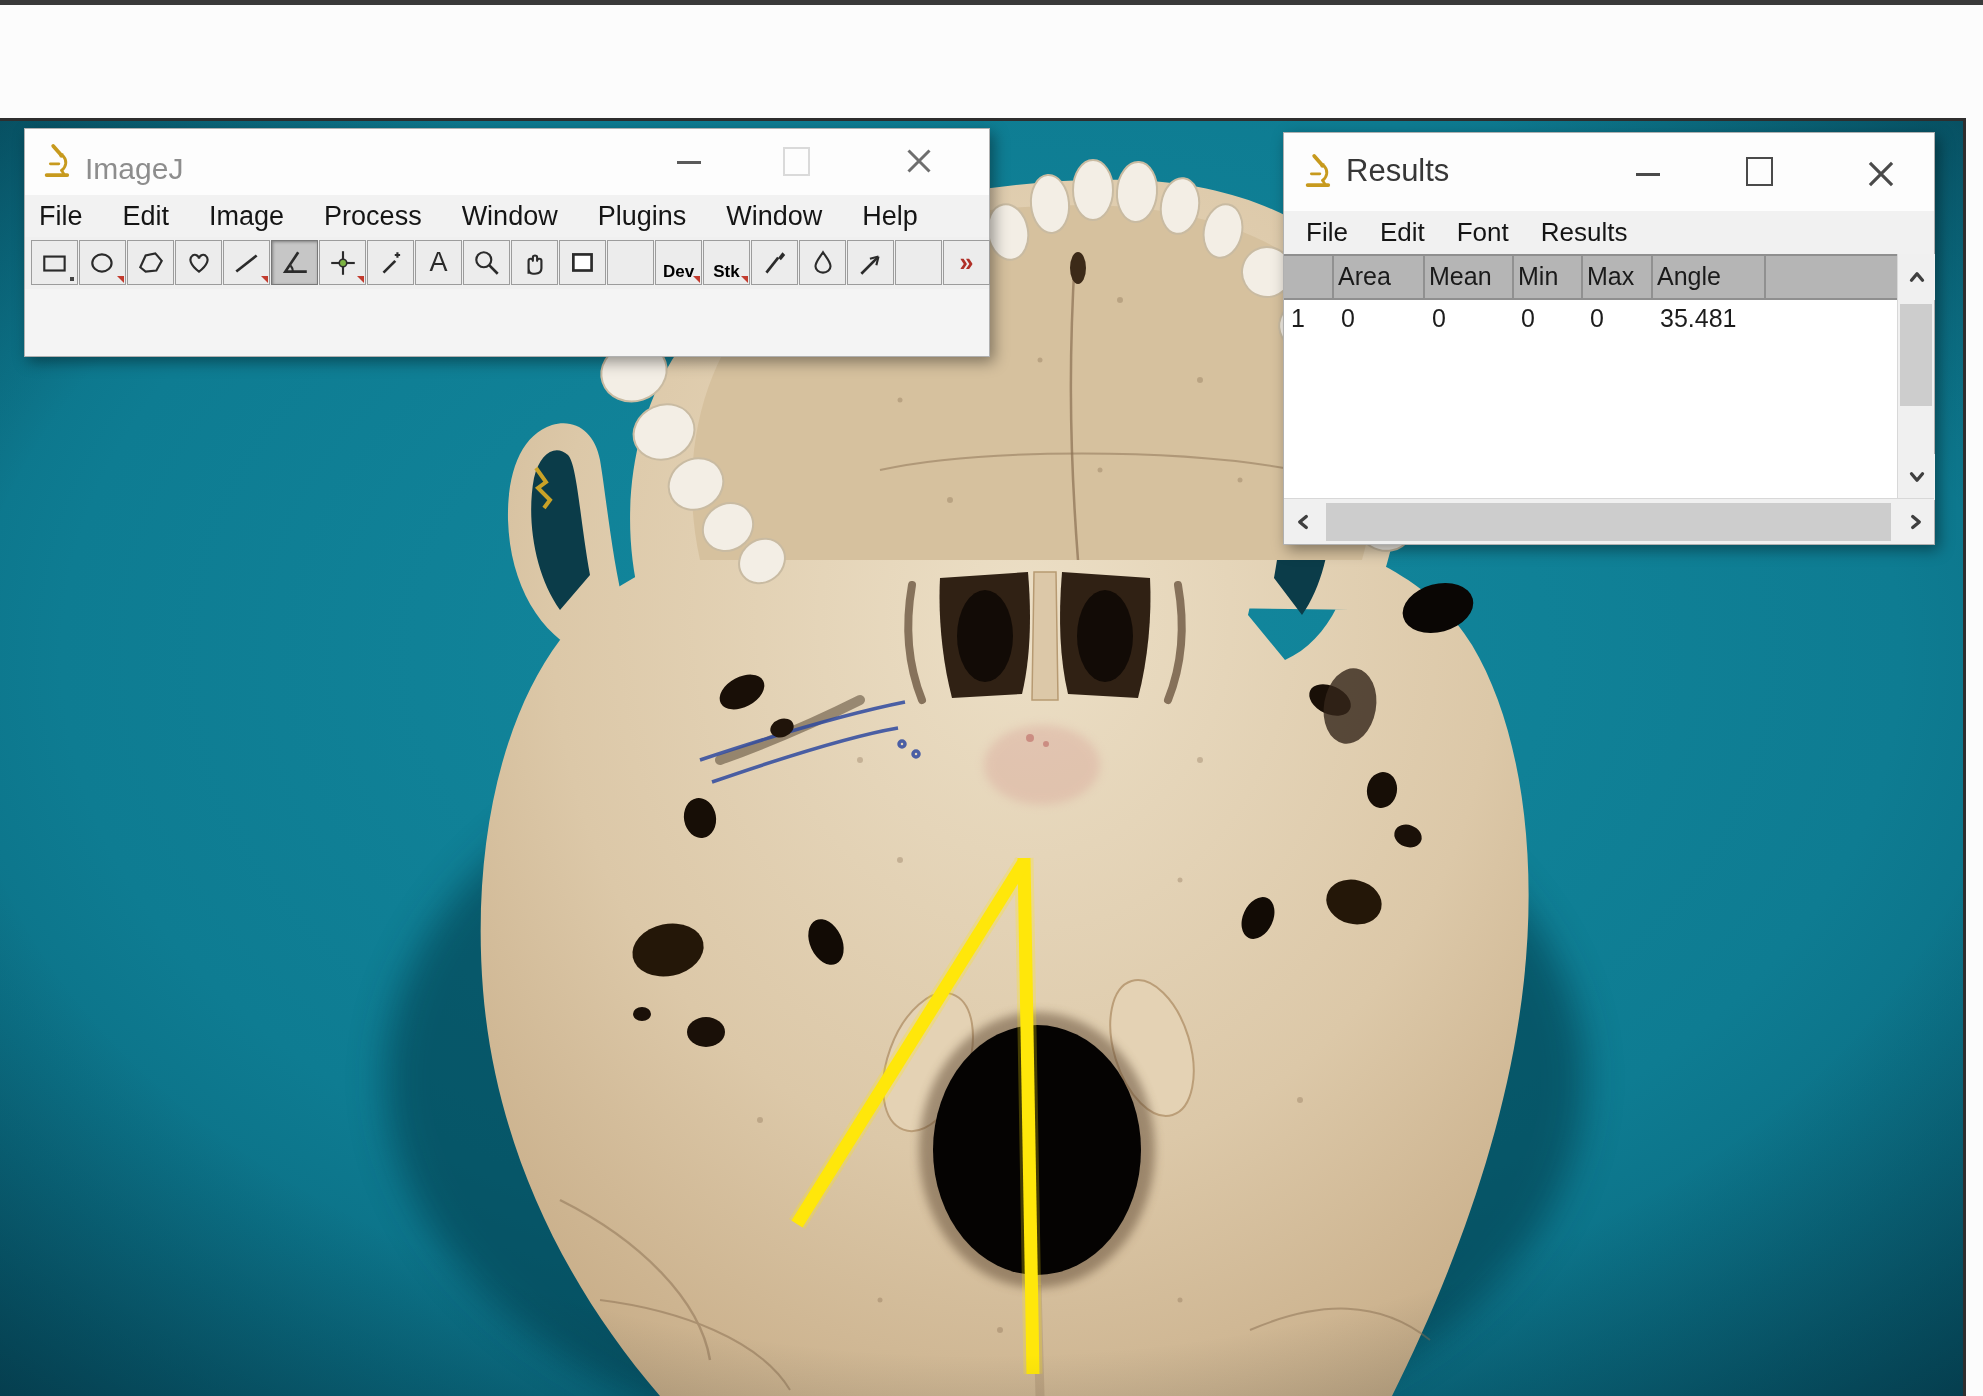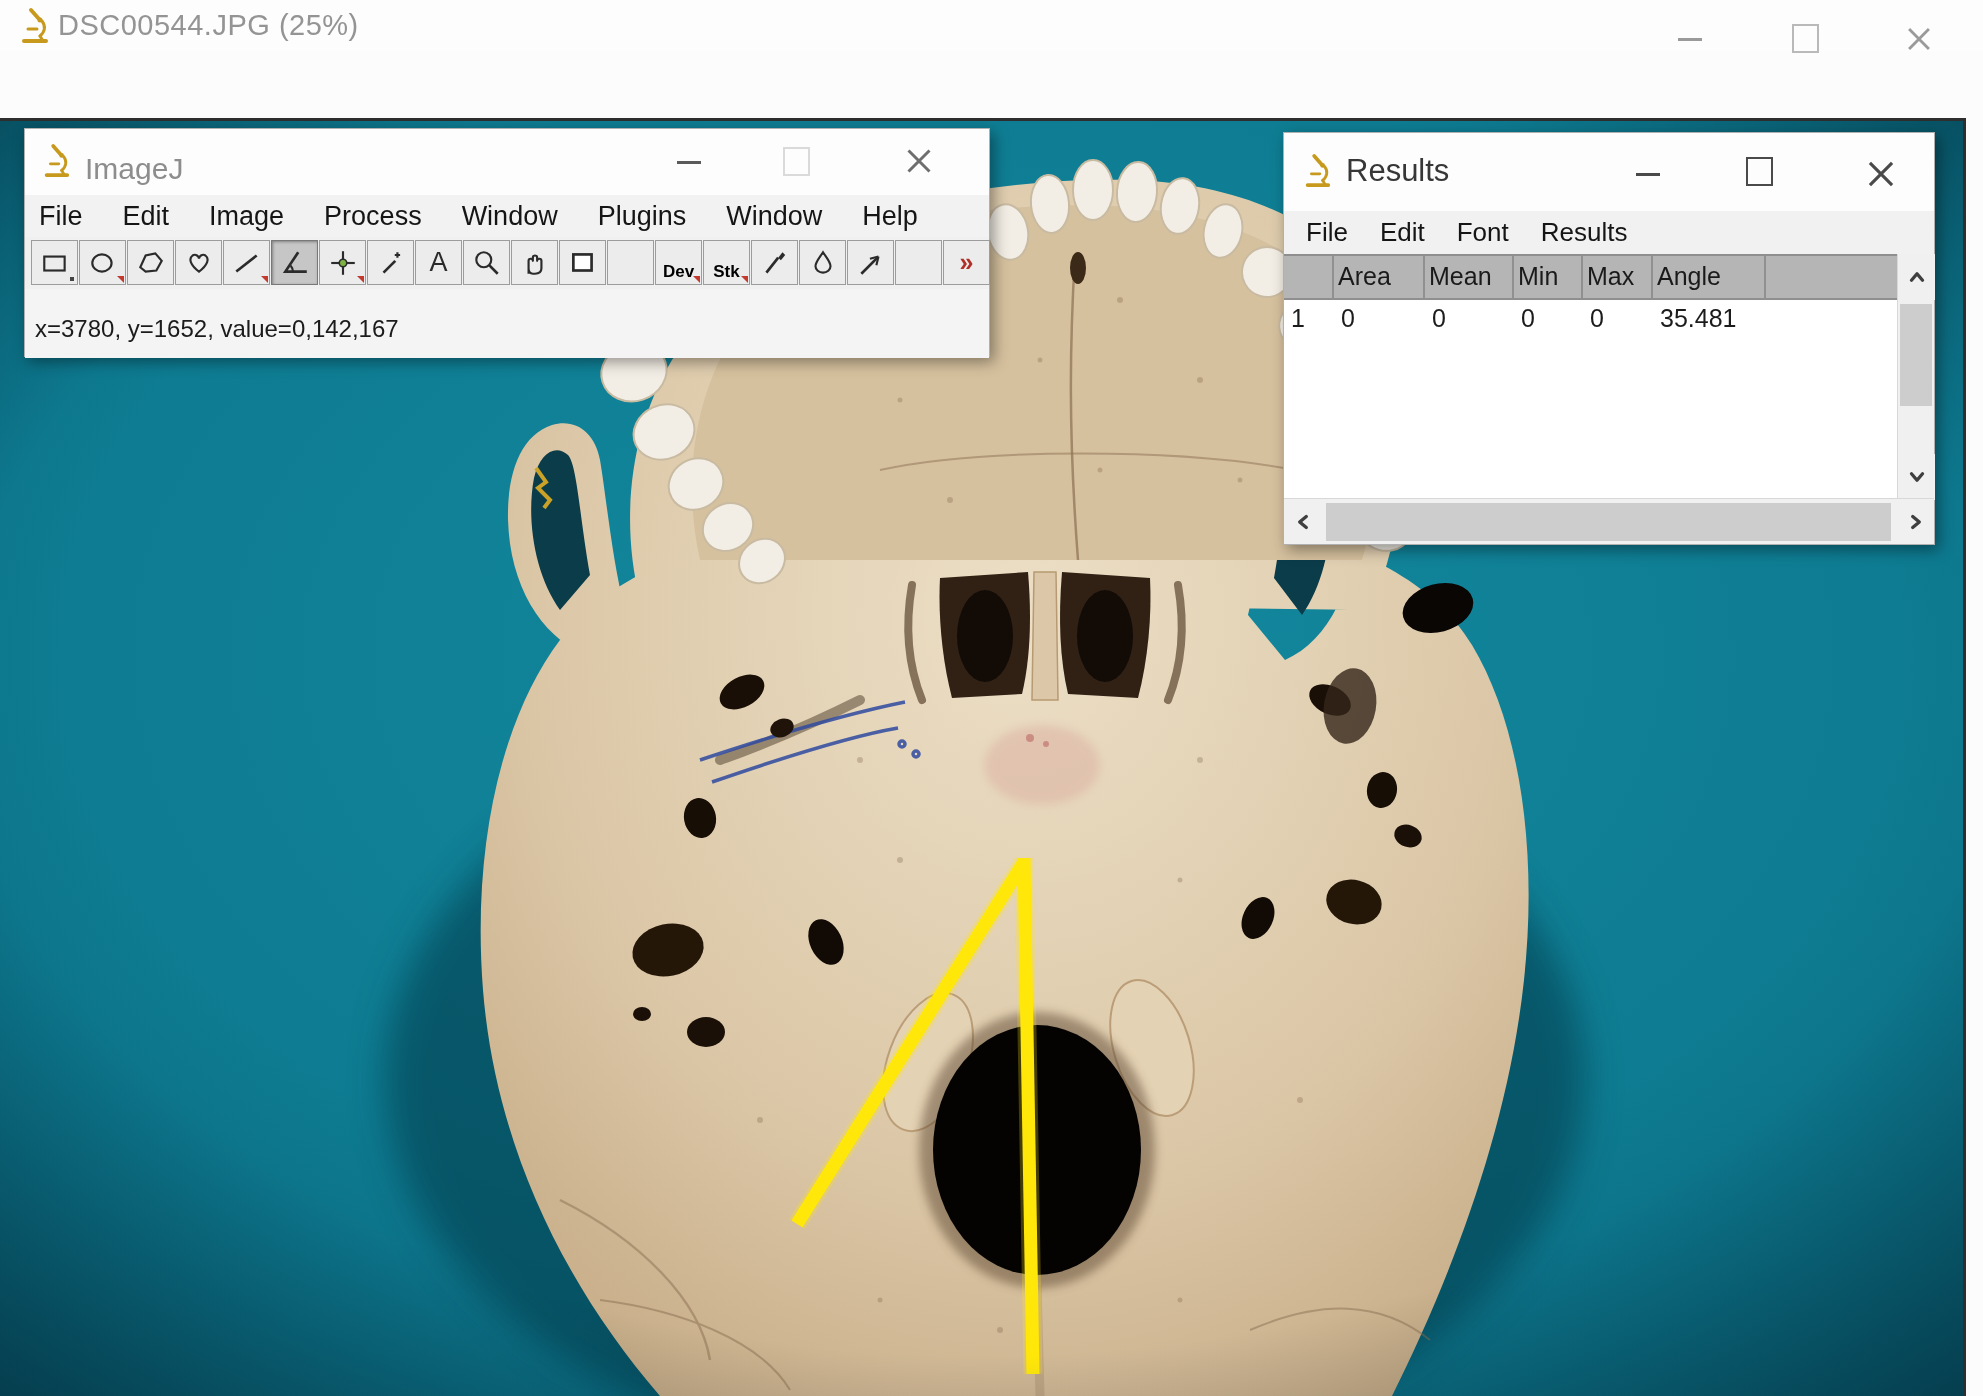--- a/index.html
+++ b/index.html
@@ -229,42 +229,20 @@
         <path d="M 1024,858 L 1033,1374 M 1024,862 L 797,1224" stroke="#ffe70a" stroke-width="19" opacity="0.25"></path>
         <path d="M 1024,858 L 1033,1374" stroke="#ffe70a" stroke-width="13"></path>
         <path d="M 1024,862 L 797,1224" stroke="#ffe70a" stroke-width="13"></path>
       </g>
 
       <rect x="0" y="121" width="1963" height="1275" fill="url(#gVig)"></rect>
     </svg>
   </div>
 
   <div class="top-border"></div>
-  <div class="main-titlebar">
-    <div class="app-icon" style="left:18px; top:7px;">
-      <svg width="32" height="38" viewBox="0 0 32 38">
-        <g stroke="#c79a1e" fill="none" stroke-linecap="round">
-          <path d="M13 3 L21 12" stroke-width="4"></path>
-          <circle cx="22" cy="13" r="2.5" fill="#c79a1e" stroke="none"></circle>
-          <path d="M24 14 c4 5 3 11 -2 15" stroke-width="3"></path>
-          <path d="M10 22 h9" stroke-width="3"></path>
-          <path d="M22 29 l3 5" stroke-width="3"></path>
-          <path d="M6 34 h22" stroke-width="4"></path>
-        </g>
-      </svg>
-    </div>
-    <div class="main-title">DSC00544.JPG (25%)</div>
-    <div class="winbtn-min" style="left:1678px; top:38px;"></div>
-    <div class="winbtn-max" style="left:1792px; top:24px;"></div>
-    <div class="winbtn-close" style="position:absolute; left:1902px; top:22px;">
-      <svg width="34" height="34" viewBox="0 0 24 24">
-          <path d="M5 5 L19 19 M19 5 L5 19" stroke="#9a9a9a" stroke-width="2" fill="none"></path>
-        </svg>
-    </div>
-  </div>
 
   <div id="imagej-win" class="float-win">
     <div class="ij-titlebar">
       <div class="app-icon" style="left:16px; top:14px;">
         <svg width="30" height="36" viewBox="0 0 32 38">
           <g stroke="#c79a1e" fill="none" stroke-linecap="round">
             <path d="M13 3 L21 12" stroke-width="4"></path>
             <circle cx="22" cy="13" r="2.5" fill="#c79a1e" stroke="none"></circle>
             <path d="M24 14 c4 5 3 11 -2 15" stroke-width="3"></path>
             <path d="M10 22 h9" stroke-width="3"></path>
@@ -388,23 +366,20 @@
             <path d="M21 8 l-8 2 M21 8 l-2 8" stroke="#2b2b2b" stroke-width="2" fill="none"></path>
           </svg>
       </div>
       <div class="tbtn" style="left:870px"></div>
       <div class="tbtn" style="left:918px">
         <span class="more-label">»</span>
       </div>
 
     </div>
 
-    <div class="ij-status">
-      <div class="ij-status-text">x=3780, y=1652, value=0,142,167</div>
-    </div>
   </div>
 
   <div id="results-win" class="float-win">
     <div class="res-titlebar">
       <div class="app-icon" style="left:18px; top:20px;">
         <svg width="30" height="36" viewBox="0 0 32 38">
           <g stroke="#c79a1e" fill="none" stroke-linecap="round">
             <path d="M13 3 L21 12" stroke-width="4"></path>
             <circle cx="22" cy="13" r="2.5" fill="#c79a1e" stroke="none"></circle>
             <path d="M24 14 c4 5 3 11 -2 15" stroke-width="3"></path>

